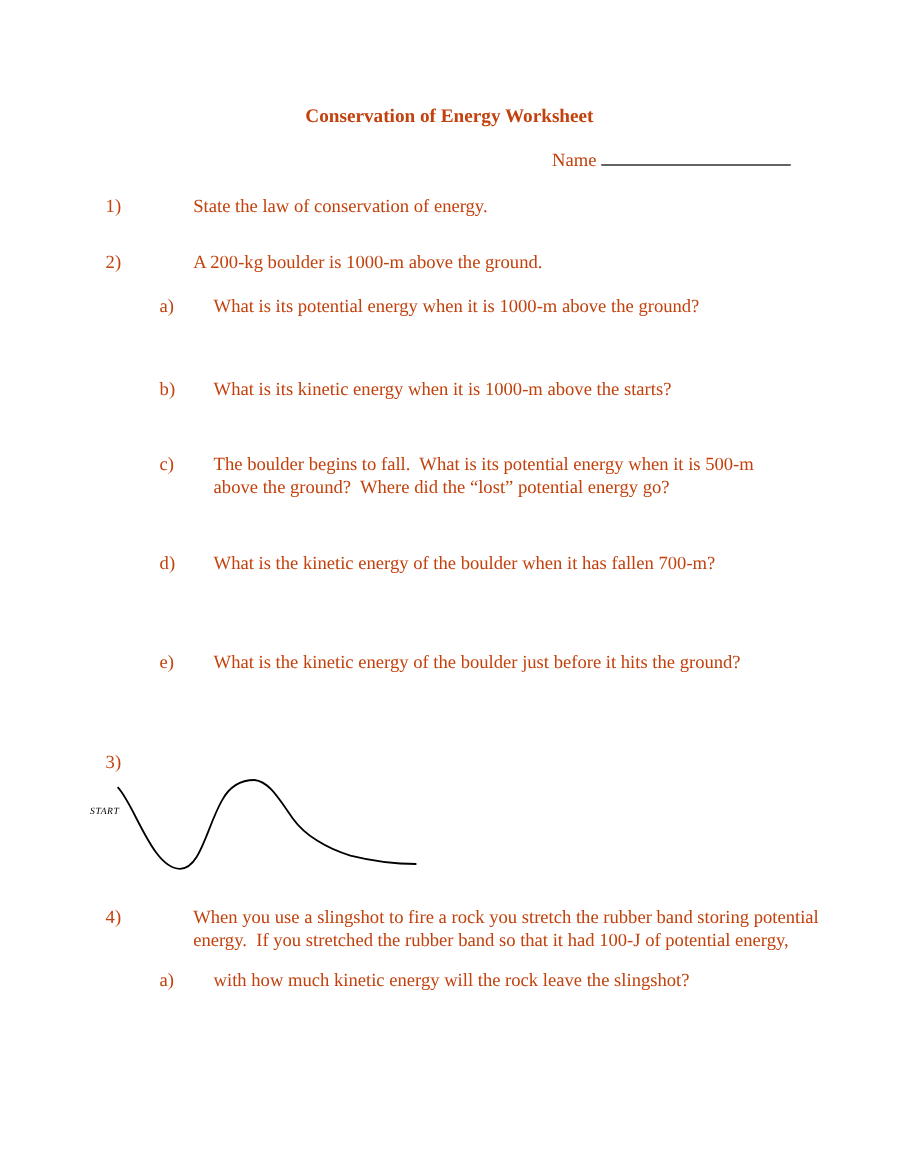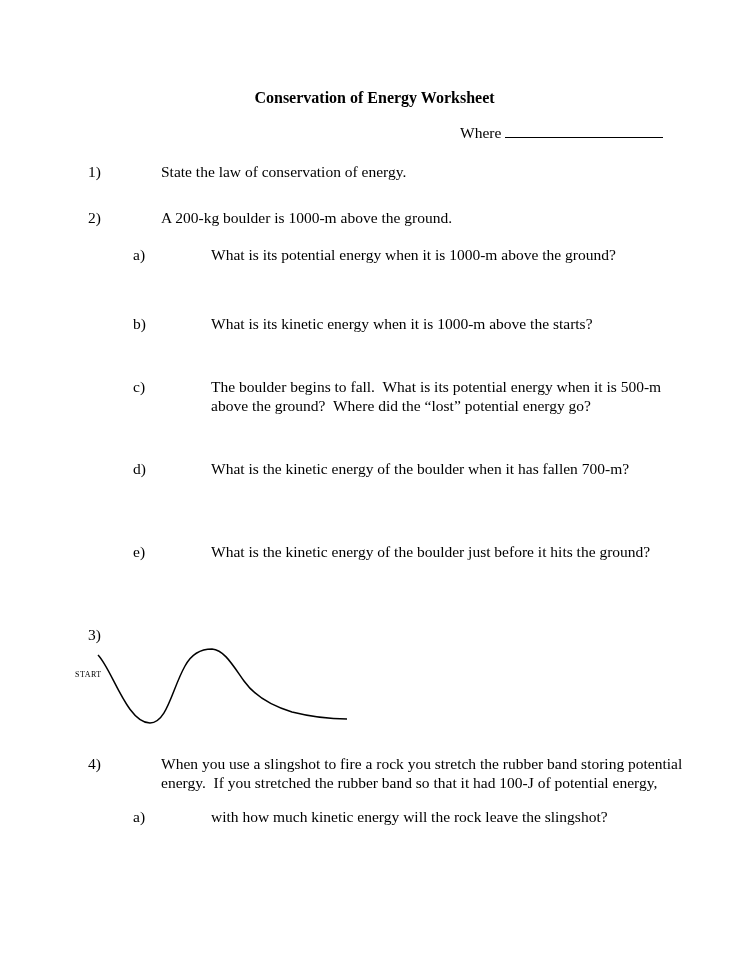--- a/index.html
+++ b/index.html
@@ -5,21 +5,21 @@
   html, body {
     margin: 0;
     padding: 0;
     background: #ffffff;
   }
   .page {
     position: relative;
     width: 749px;
     height: 970px;
     background: #ffffff;
-    color: #000000;
+    color: #c2410c;
     font-family: "Liberation Serif", serif;
     font-size: 15.5px;
     line-height: 1.2;
     box-sizing: border-box;
     padding-top: 88px;
     overflow: hidden;
   }
   .title {
     margin: 0;
     text-align: center;
@@ -55,56 +55,56 @@
     display: flex;
     margin-left: 133px;
   }
   .part > .letter {
     width: 45px;
     flex-shrink: 0;
   }
   .part > .text {
     width: 483px;
     white-space: pre-wrap;
-    margin-left: 33px;
   }
   .mt-q1  { margin-top: 20px; }
   .mt-q2  { margin-top: 28px; }
   .mt-p2a { margin-top: 18px; }
   .mt-p2b { margin-top: 50px; }
   .mt-p2c { margin-top: 45px; }
   .mt-p2d { margin-top: 45px; }
   .mt-p2e { margin-top: 64px; }
   .mt-q3  { margin-top: 64px; }
   .mt-q4  { margin-top: 16px; }
   .mt-p4a { margin-top: 16px; }
   .diagram {
     margin-left: 72px;
     margin-top: 0px;
     width: 290px;
     height: 95px;
+    font-style: italic;
   }
   .diagram svg {
     display: block;
   }
   .start-label {
     font-family: "Liberation Serif", serif;
     font-size: 8px;
     letter-spacing: 0.5px;
   }
 </style>
 </head>
 <body>
 
 <div class="page">
 
   <h1 class="title">Conservation of Energy Worksheet</h1>
 
   <div class="name-row">
-    <span>Where</span><span class="name-blank"></span>
+    <span>Name</span><span class="name-blank"></span>
   </div>
 
   <div class="q mt-q1">
     <span class="num">1)</span>
     <span class="text">State the law of conservation of energy.</span>
   </div>
 
   <div class="q mt-q2">
     <span class="num">2)</span>
     <span class="text">A 200-kg boulder is 1000-m above the ground.</span>

